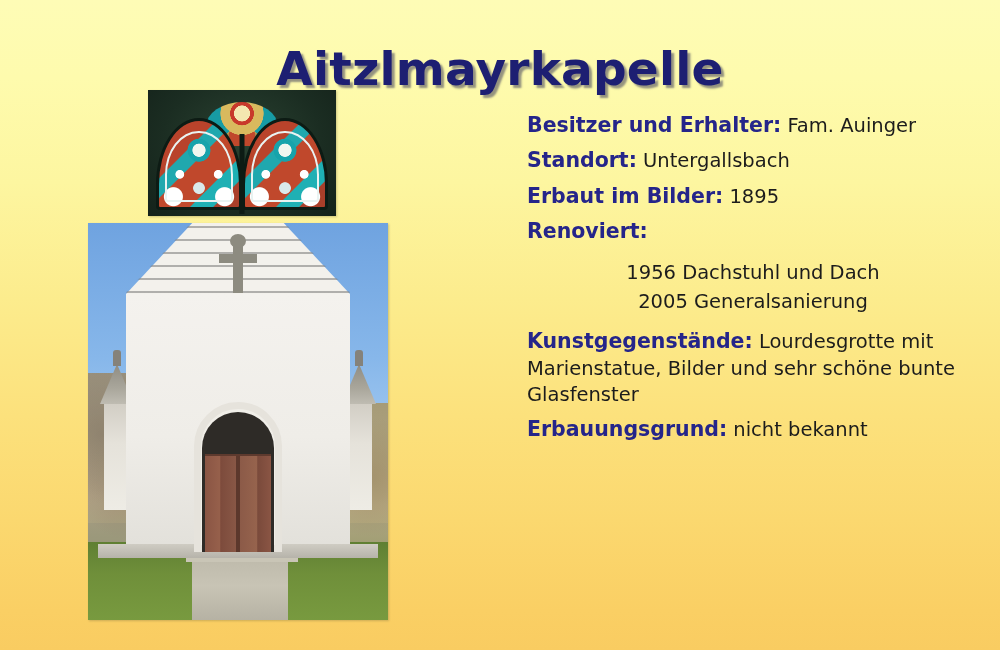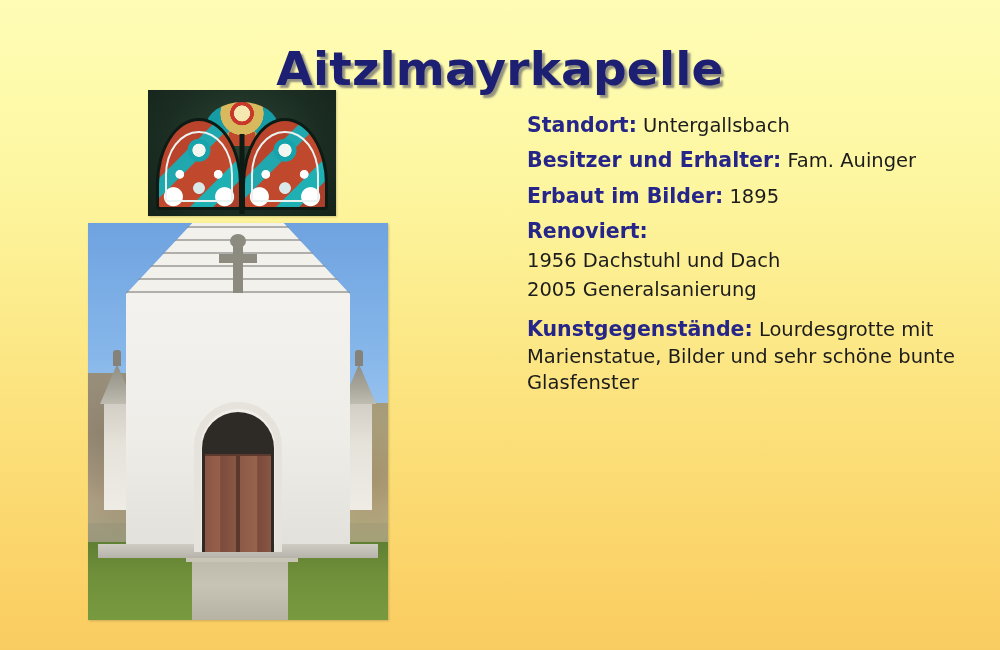--- a/index.html
+++ b/index.html
@@ -325,28 +325,28 @@
   .info {
     position: absolute;
     left: 527px;
     top: 112px;
     width: 452px;
     color: #1a1a1a;
     font-size: 19.5px;
     line-height: 1.34;
   }
   .info .row { margin-bottom: 8px; }
-  .info .row.tight { margin-bottom: 2px; }
+  .info .row.tight { margin-bottom: 14px; }
   .label {
     font-weight: bold;
     color: #25258a;
     font-size: 20.5px;
   }
   .value { color: #1c1c1c; }
-  .plainline { color: #1c1c1c; margin-bottom: 3px; }
+  .plainline { color: #1c1c1c; margin-bottom: 3px; text-align: center; }
 </style>
 </head>
 <body>
 
 <div class="slide">
 
   <div class="title">Aitzlmayrkapelle</div>
 
   <div class="photo glass-photo">
     <div class="glass-inner">
@@ -376,41 +376,45 @@
     <div class="plaque"></div>
     <div class="plinth"></div>
     <div class="door-arch"></div>
     <div class="door-tympanum"></div>
     <div class="door"></div>
   </div>
 
   <div class="info">
 
     <div class="row">
+      <span class="label">Besitzer und Erhalter:</span>
+      <span class="value">Fam. Auinger</span>
+    </div>
+
+    <div class="row">
       <span class="label">Standort:</span>
       <span class="value">Untergallsbach</span>
-    </div>
-
-    <div class="row">
-      <span class="label">Besitzer und Erhalter:</span>
-      <span class="value">Fam. Auinger</span>
     </div>
 
     <div class="row">
       <span class="label">Erbaut im Bilder:</span>
       <span class="value">1895</span>
     </div>
 
     <div class="row tight">
       <span class="label">Renoviert:</span>
     </div>
     <div class="plainline">1956 Dachstuhl und Dach</div>
     <div class="plainline" style="margin-bottom:13px;">2005 Generalsanierung</div>
 
     <div class="row">
       <span class="label">Kunstgegenstände:</span>
       <span class="value">Lourdesgrotte mit Marienstatue, Bilder und sehr schöne bunte Glasfenster</span>
     </div>
 
+    <div class="row">
+      <span class="label">Erbauungsgrund:</span>
+      <span class="value">nicht bekannt</span>
+    </div>
 
 
   </div>
 </div>
 
 </body></html>

